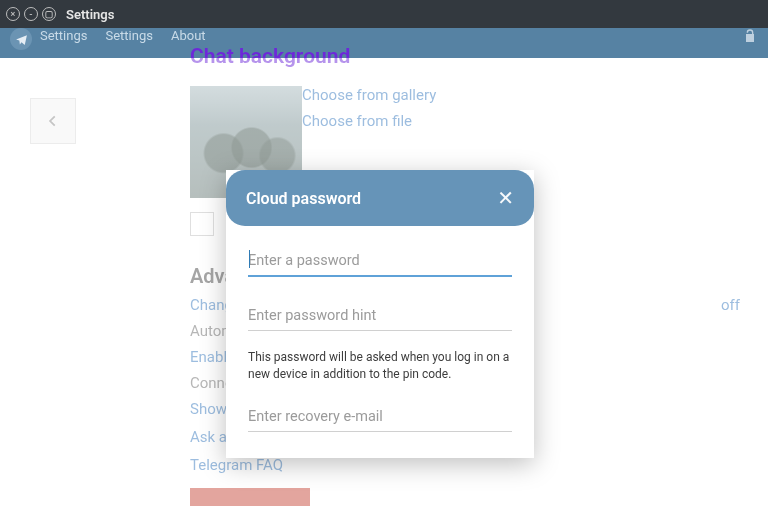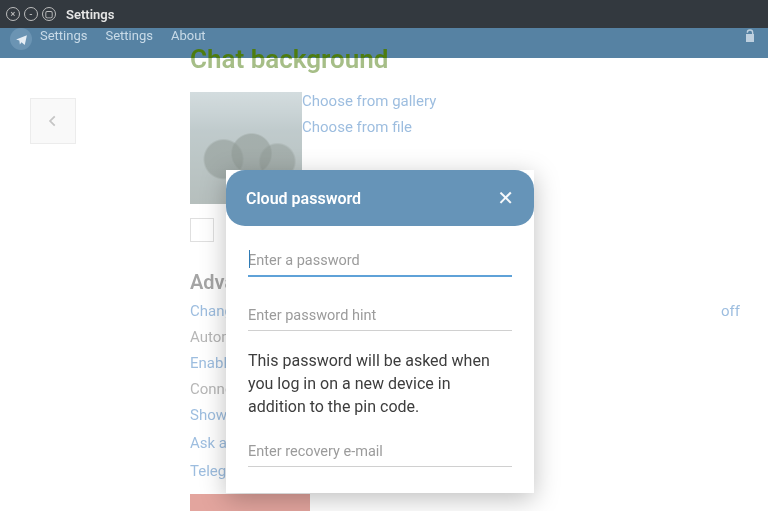--- a/index.html
+++ b/index.html
@@ -19,21 +19,21 @@
 .menubar .lock { opacity: .8; }
 
 
 .backdrop { position: relative; height: calc(511px - 28px - 30px); background: #fff; }
 .backdrop .dim { position: absolute; inset: 0; background: rgba(255,255,255,.5); z-index: 5; }
 
 .page { height: 100%; display: flex; }
 .leftcol { width: 190px; padding: 40px 0 0 30px; }
 .backbtn { width: 46px; height: 46px; border: 1px solid #d9d9d9; background: #f3f3f3; display: flex; align-items: center; justify-content: center; color: #8a8a8a; font-size: 20px; }
 .content { flex: 1; padding: 0 28px 0 0; color: #3c3c3c; }
-h2.section { font-size: 26px; font-weight: 600; color: #4d7c0f; margin-top: -14px; white-space: nowrap; overflow: hidden; }
+h2.section { font-size: 21px; font-weight: 600; color: #6d28d9; margin-top: -14px; white-space: nowrap; overflow: hidden; }
 .bgrow { display: flex; margin-top: 18px; }
 .bgthumb { width: 112px; height: 112px; background: linear-gradient(#8aa2a8,#6c7e7a); position: relative; overflow: hidden; }
 .bgthumb::after { content:""; position:absolute; inset:0; background:
   radial-gradient(circle at 30% 60%, rgba(30,50,40,.55) 0 18%, transparent 20%),
   radial-gradient(circle at 55% 55%, rgba(30,50,40,.55) 0 22%, transparent 24%),
   radial-gradient(circle at 78% 62%, rgba(30,50,40,.5) 0 15%, transparent 17%),
   linear-gradient(rgba(255,255,255,.25), transparent 35%); }
 .links a, .adv a, .ask a, .tel a { color: #3a7bbf; font-size: 15px; cursor: pointer; display: block; }
 .links a { margin-bottom: 8px; }
 .tilecheck { width: 24px; height: 24px; border: 1px solid #bfbfbf; margin-top: 14px; }
@@ -47,21 +47,21 @@
 
 .modal { position: absolute; z-index: 10; left: 226px; top: 112px; width: 308px; background: #fff; box-shadow: 0 6px 24px rgba(0,0,0,.25); }
 .mhdr { height: 56px; background: #6694b8; color: #fff; display: flex; align-items: center; justify-content: space-between; padding: 0 20px; font-size: 16px; font-weight: 600; border-radius: 19px; }
 .mhdr .close { font-size: 20px; font-weight: 400; cursor: pointer; opacity: .95; }
 .mbody { padding: 20px 22px 16px; }
 .field { position: relative; margin-bottom: 24px; }
 .field input { width: 100%; border: none; border-bottom: 1px solid #d0d0d0; padding: 6px 0; font-size: 14.5px; outline: none; color: #15803d; background: transparent; }
 .field input::placeholder { color: #9b9b9b; }
 .field.active input { border-bottom: 2px solid #5fa2d8; }
 .caret { position: absolute; left: 1px; top: 4px; width: 1px; height: 18px; background: #2f7bb5; }
-.note { font-size: 16px; color: #3d3d3d; line-height: 1.45; margin: -6px 0 18px; }
+.note { font-size: 12px; color: #3d3d3d; line-height: 1.45; margin: -6px 0 18px; }
 </style>
 </head>
 <body>
 
 <div class="titlebar">
   <span class="wbtn">×</span>
   <span class="wbtn">‐</span>
   <span class="wbtn">▢</span>
   <span class="ttl">Settings</span>
 </div>

